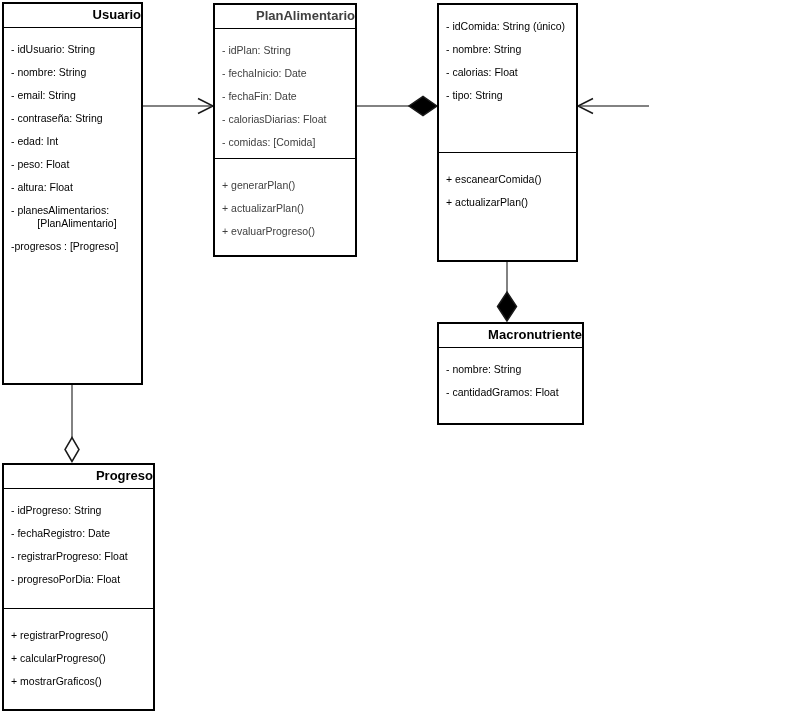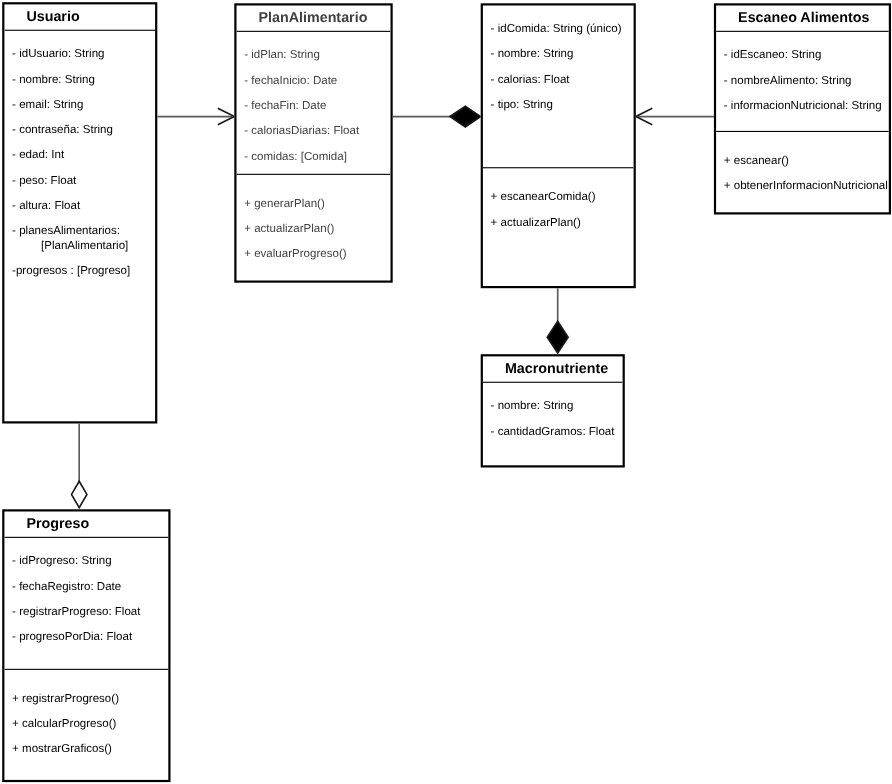--- a/index.html
+++ b/index.html
@@ -27,21 +27,21 @@
     box-sizing: border-box;
     display: flex;
     flex-direction: column;
     color: #000000;
     overflow: hidden;
   }
   .uml-title {
     flex: none;
     height: 23px;
     line-height: 22px;
-    text-align: left;
+    text-align: right;
     font-weight: bold;
     font-size: 13px;
     border-bottom: 1.5px solid #000000;
     padding-left: 20px;
   }
   .uml-attrs {
     flex: none;
     box-sizing: border-box;
     padding: 15px 12px 0 7px;
     font-size: 10.5px;
@@ -121,33 +121,21 @@
         <div class="uml-row">- idComida: String (único)</div>
         <div class="uml-row">- nombre: String</div>
         <div class="uml-row">- calorias: Float</div>
         <div class="uml-row">- tipo: String</div>
       </div>
       <div class="uml-methods">
         <div class="uml-row">+ escanearComida()</div>
         <div class="uml-row">+ actualizarPlan()</div>
       </div>
     </div>
-    <div class="uml-class" style="left: 649px; top: 3px; width: 161px; height: 192px; border-color: rgb(0, 0, 0); background: rgb(255, 255, 255); color: rgb(0, 0, 0);">
-      <div class="uml-title">Escaneo Alimentos</div>
-      <div class="uml-attrs" style="height: 90px;">
-        <div class="uml-row">- idEscaneo: String</div>
-        <div class="uml-row">- nombreAlimento: String</div>
-        <div class="uml-row">- informacionNutricional: String</div>
-      </div>
-      <div class="uml-methods">
-        <div class="uml-row">+ escanear()</div>
-        <div class="uml-row">+ obtenerInformacionNutricional</div>
-      </div>
-    </div>
-    <div class="uml-class" style="left: 437px; top: 322px; width: 131px; height: 103px; border-color: rgb(0, 0, 0); background: rgb(255, 255, 255); color: rgb(0, 0, 0);">
+    <div class="uml-class" style="left: 437px; top: 322px; width: 147px; height: 103px; border-color: rgb(0, 0, 0); background: rgb(255, 255, 255); color: rgb(0, 0, 0);">
       <div class="uml-title">Macronutriente</div>
       <div class="uml-attrs grow">
         <div class="uml-row">- nombre: String</div>
         <div class="uml-row">- cantidadGramos: Float</div>
       </div>
     </div>
     <div class="uml-class" style="left: 2px; top: 463px; width: 153px; height: 248px; border-color: rgb(0, 0, 0); background: rgb(255, 255, 255); color: rgb(0, 0, 0);">
       <div class="uml-title">Progreso</div>
       <div class="uml-attrs" style="height: 119px;">
         <div class="uml-row">- idProgreso: String</div>

